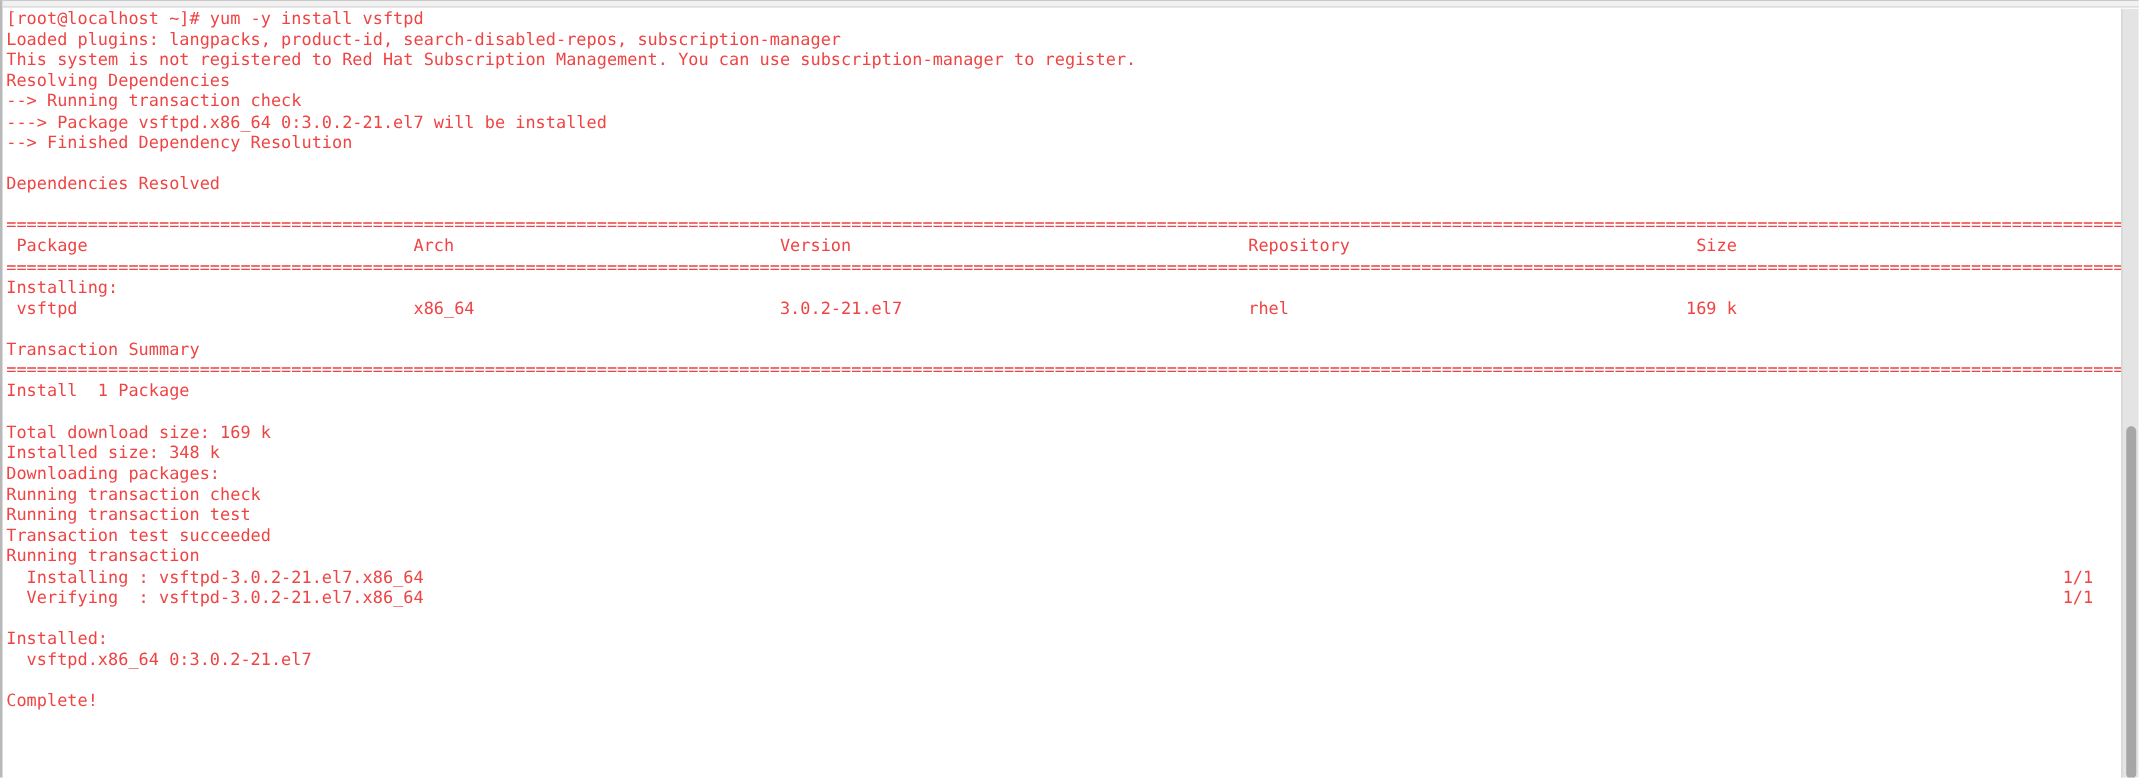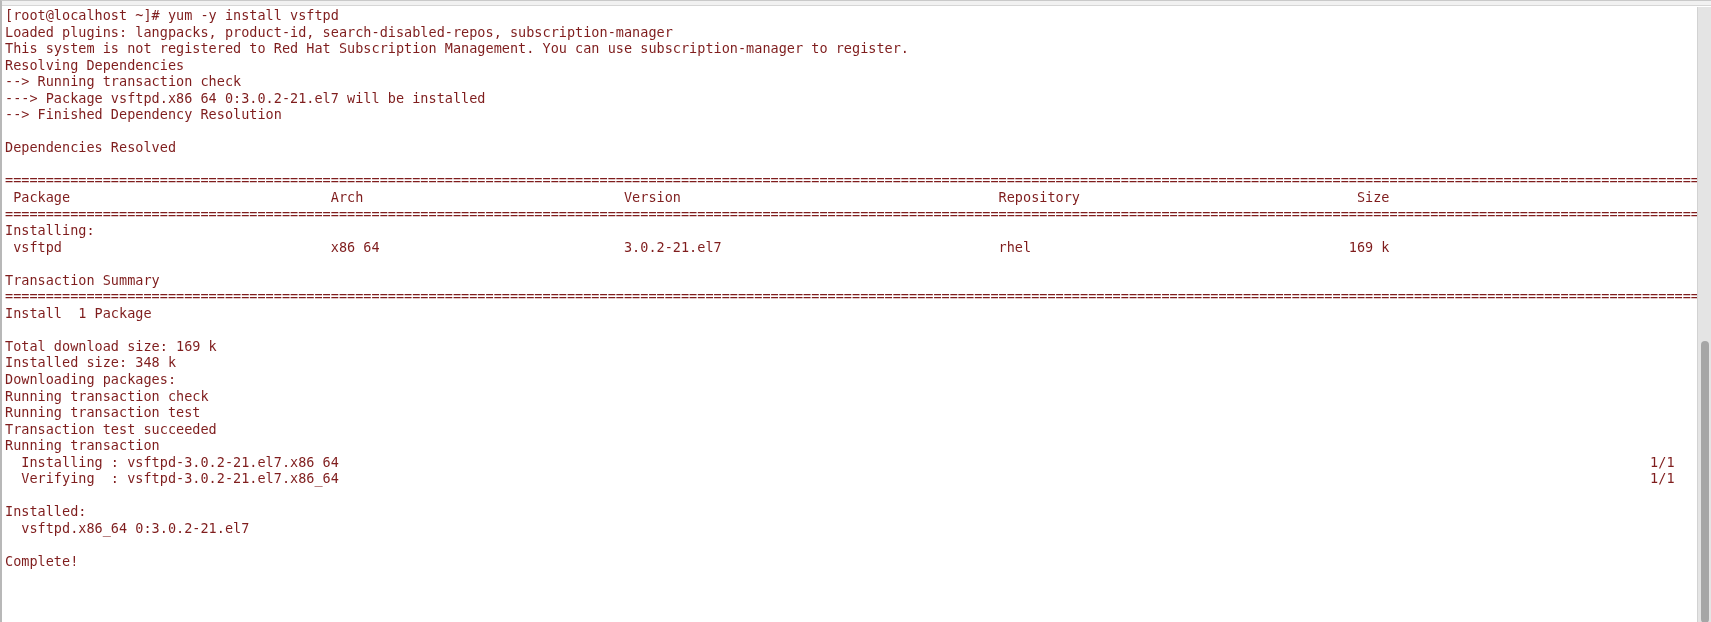--- a/index.html
+++ b/index.html
@@ -40,21 +40,21 @@
   #terminal-output {
     position: absolute;
     left: 0;
     top: 6px;
     width: 1697px;
     padding-left: 3px;
     box-sizing: border-box;
     font-family: "DejaVu Sans Mono", "Liberation Mono", monospace;
     font-size: 13.5px;
     line-height: 16.55px;
-    color: #7f1d1d;
+    color: #ef4444;
     white-space: pre;
     letter-spacing: 0px;
     -webkit-font-smoothing: none;
   }
 
   .term-line {
     white-space: pre;
     height: 16.55px;
     overflow: hidden;
   }

